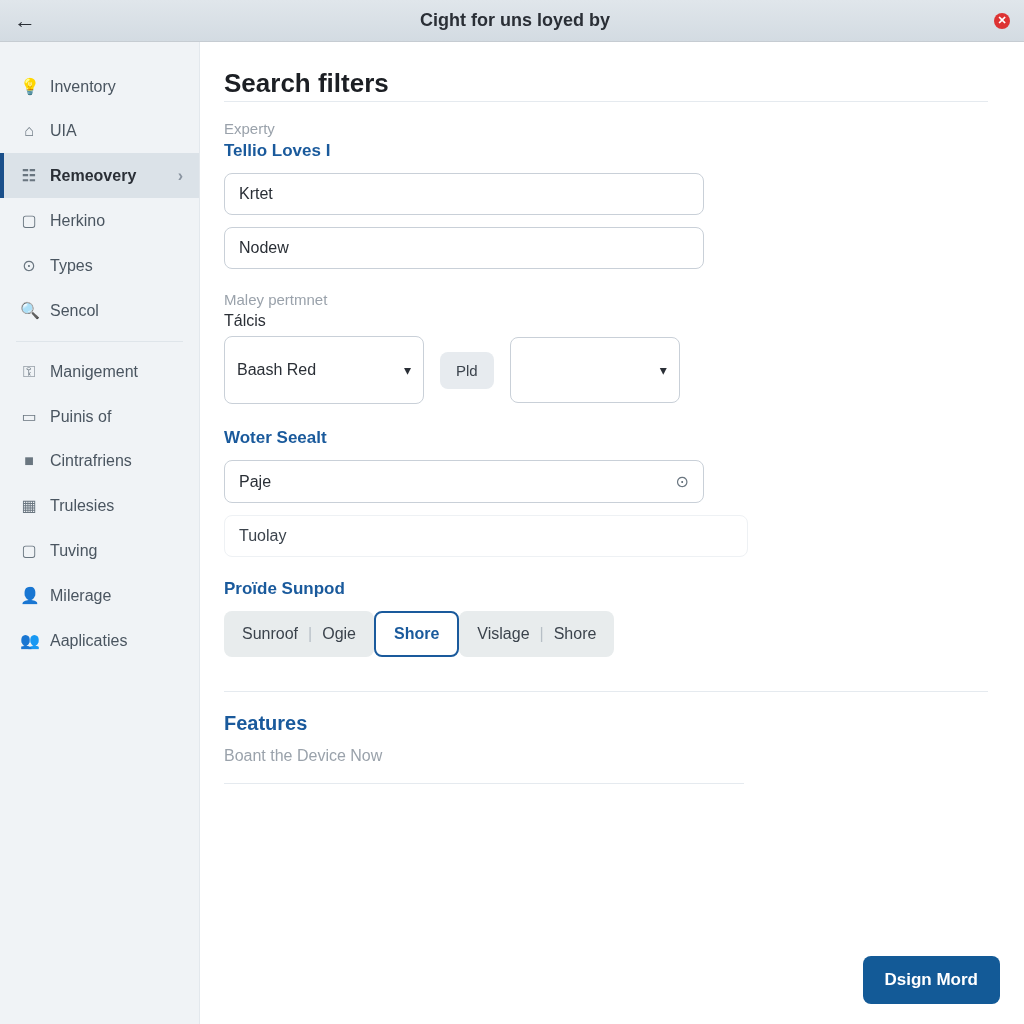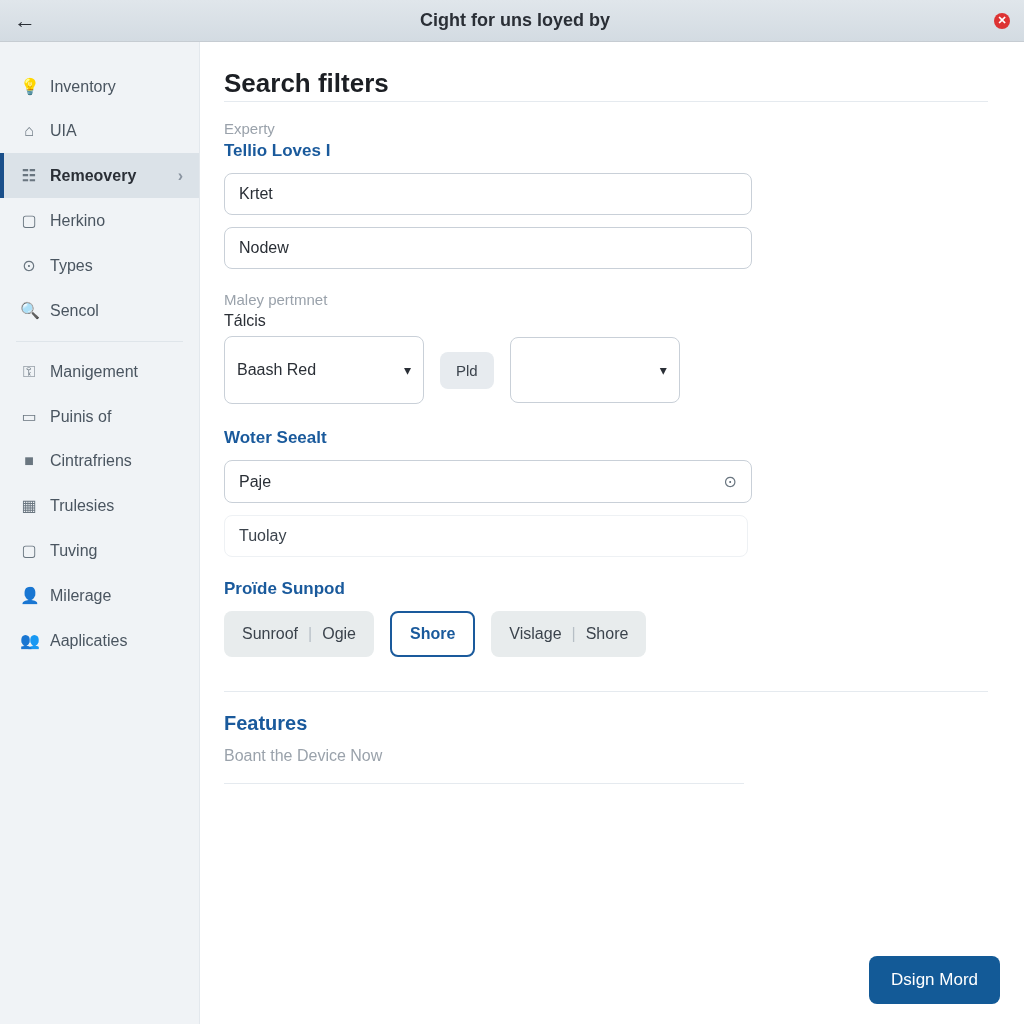--- a/index.html
+++ b/index.html
@@ -37,21 +37,21 @@
   .nav-sep { height:1px; background:#dfe5ea; margin:8px 16px; }
 
   .main { flex:1; padding:26px 36px 0 24px; overflow:auto; position:relative; }
   h1.pagetitle { font-size:26px; font-weight:800; color:#1c1f24; margin-bottom:2px; }
   .hr { height:1px; background:#e5eaef; margin-bottom:18px; }
 
   .group-note { color:#9aa2ab; font-size:15px; margin-bottom:4px; }
   .group-title { color:#1a5a9c; font-weight:700; font-size:17px; margin-bottom:12px; }
 
   .field {
-    width:528px; border:1px solid #c9d0d8; border-radius:8px;
+    width:480px; border:1px solid #c9d0d8; border-radius:8px;
     padding:11px 14px; font-size:16px; color:#2a2f36; background:#fff;
     margin-bottom:12px; display:flex; align-items:center;
   }
   .field input { border:none; outline:none; font-size:16px; width:100%; background:transparent; color:#2a2f36; }
   .field.withicon .trailing { margin-left:auto; color:#6a7680; }
 
   .row { display:flex; align-items:center; gap:16px; margin-bottom:14px; }
   .select {
     border:1px solid #c9d0d8; border-radius:8px; background:#fff;
     padding:24px 12px; font-size:16px; display:flex; align-items:center; gap:10px;
@@ -63,40 +63,40 @@
   }
   .select.empty { min-width:170px; }
   .small-label { font-size:16px; color:#2a2f36; margin-bottom:6px; }
 
   .ghost-field {
     width:524px; border:1px solid #eef1f4; border-radius:8px;
     padding:11px 14px; font-size:16px; color:#3b434c; background:#fff;
     margin-bottom:22px;
   }
 
-  .chips { display:flex; gap:16px; margin-top:12px; margin-bottom:34px;text-align:right; }
+  .chips { display:flex; margin-top:12px; margin-bottom:34px;text-align:right; }
   .chip {
     background:#e8eced; border-radius:8px; padding:12px 18px; font-size:16px; color:#3b434c;
     display:flex; align-items:center; gap:10px; cursor:pointer;
   }
   .chip .divider { color:#b7bfc6; }
   .chip.selected {
     background:#fff; border:2.5px solid #1a5a9c; color:#1a5a9c; font-weight:600;
   }
 
   .section-sep { height:1px; background:#e5eaef; margin:0 0 20px 0; }
 
   .features-title { color:#1a5a9c; font-size:20px; font-weight:700; margin-bottom:12px; }
   .sub-label { font-size:17px; font-weight:700; color:#1c1f24; margin-bottom:18px; }
   .placeholder-line { color:#9aa2ab; font-size:16px; padding-bottom:18px; border-bottom:1px solid #e5eaef; width:520px; }
 
   .primary-btn {
     position:absolute; right:24px; bottom:20px;
     background:#135a97; color:#fff; border:none; border-radius:8px;
-    padding:14px 22px; font-size:17px; font-weight:400; cursor:pointer;
+    padding:14px 22px; font-size:17px; font-weight:700; cursor:pointer;
   }
 </style>
 </head>
 <body>
 
 <div class="window">
 
   <div class="titlebar">
     <div class="back">←</div>
     <div class="title">Cight for uns loyed by</div>

